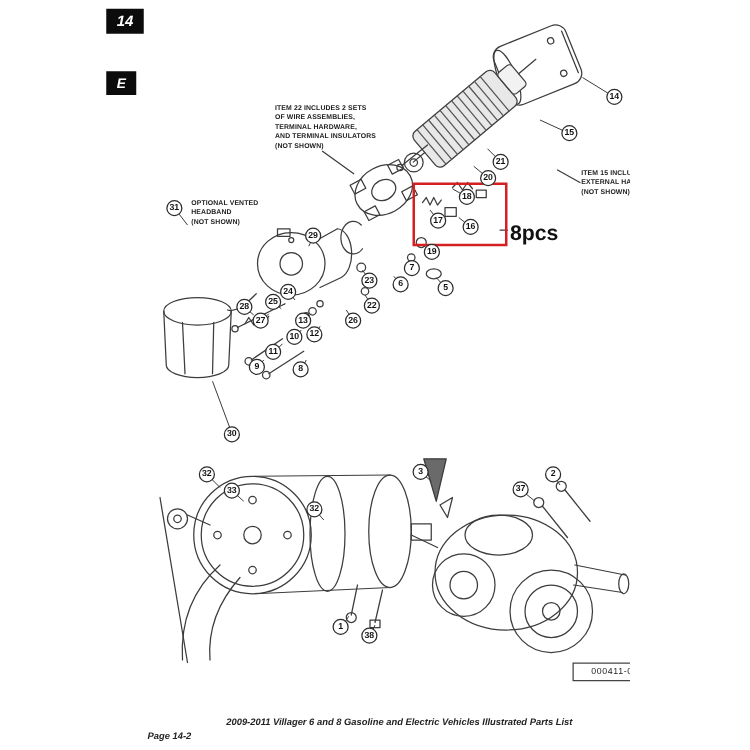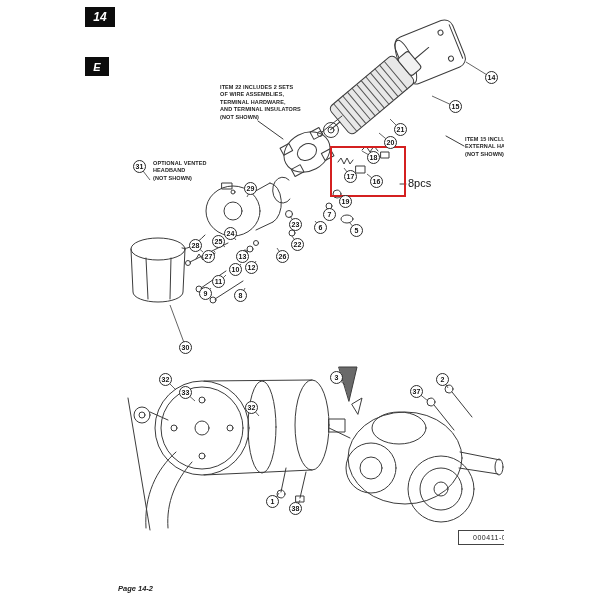--- a/index.html
+++ b/index.html
@@ -10,21 +10,21 @@
          justify-content:center;font-weight:bold;font-style:italic;}
   .badge-num{left:85px;top:7px;width:30px;height:20px;font-size:12px;}
   .badge-letter{left:85px;top:57px;width:24px;height:19px;font-size:11px;}
   .note{position:absolute;white-space:pre-line;font-weight:bold;font-size:5.5px;
         line-height:1.35;letter-spacing:.1px;color:#1c1c1c;}
   .note-item22{left:220px;top:84px;width:90px;}
   .note-headband{left:153px;top:160px;width:80px;}
   .note-item15{left:465px;top:136px;width:70px;}
   .red-box{position:absolute;left:330px;top:146px;width:72px;height:47px;
            border:2px solid #d42020;}
-  .qty{position:absolute;left:408px;top:177px;font-weight:normal;font-size:11px;color:#111;}
+  .qty{position:absolute;left:408px;top:177px;font-weight:bold;font-size:17px;color:#111;}
   .callout{position:absolute;width:13px;height:13px;border:1px solid #2c2c2c;border-radius:50%;
            background:#fff;font-weight:bold;font-size:7px;display:flex;align-items:center;
            justify-content:center;color:#111;box-sizing:border-box;}
   .figbox{position:absolute;left:458px;top:530px;width:70px;height:13px;border:1px solid #444;
           display:flex;align-items:center;justify-content:center;font-size:7px;
           letter-spacing:.5px;color:#222;background:#fff;}
   .pgno{position:absolute;left:118px;top:573px;font-style:italic;font-weight:bold;
         font-size:7.5px;color:#222;margin-top:11px;}
   .ftitle{position:absolute;left:181px;top:573px;font-style:italic;font-weight:bold;
           font-size:7.5px;color:#222;}
@@ -274,13 +274,14 @@
 EXTERNAL HARDWARE
 (NOT SHOWN)</div>
 
   <div class="qty">8pcs</div>
 
   <div class="figbox">
     <span>000411-001</span>
   </div>
 
   <span class="pgno">Page 14-2</span>
+  <span class="ftitle">2009-2011 Villager 6 and 8 Gasoline and Electric Vehicles Illustrated Parts List</span>
 </div>
 
 </body></html>

